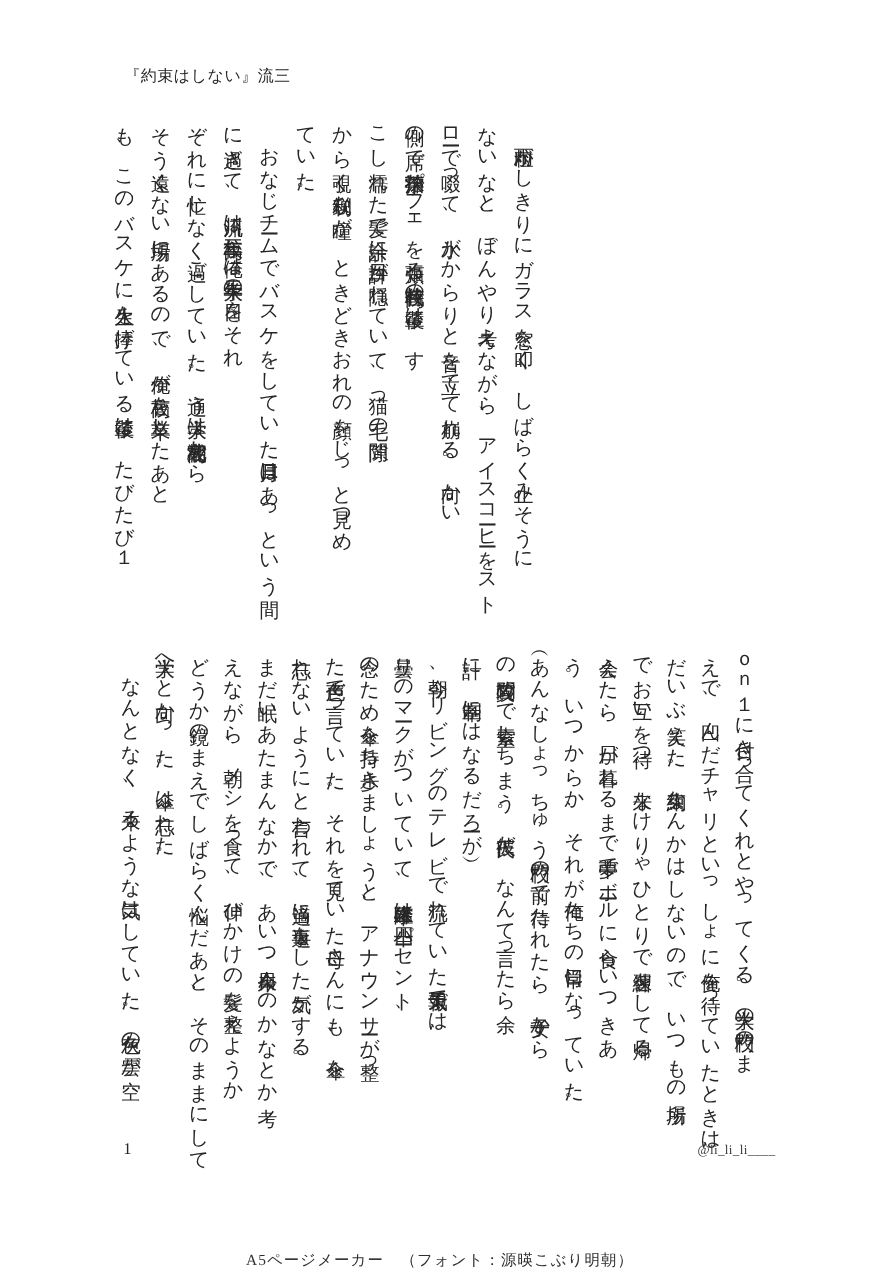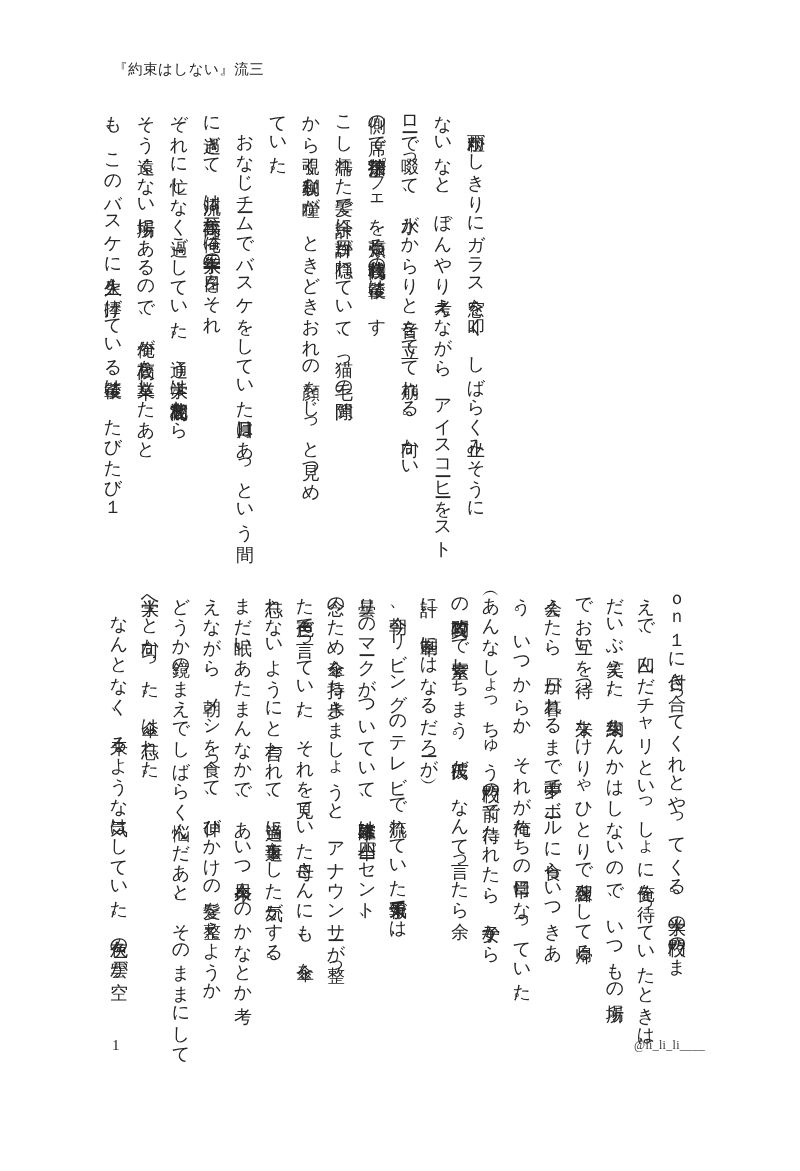--- a/index.html
+++ b/index.html
@@ -123,14 +123,15 @@
     <div class="vline">えながら、朝メシを食って、伸びかけの髪を整えようか</div>
     <div class="vline">どうか鏡のまえでしばらく悩んだあと、そのままにして</div>
     <div class="vline">大学へと向かった。傘は忘れた。</div>
     <div class="vline">　なんとなく、来るような気はしていた。灰色の雲が空</div>
   </div>
 
   <div class="footer-page-number">1</div>
 
   <div class="footer-handle">@li_li_li____</div>
 
+  <div class="footer-generator">A5ページメーカー　（フォント：源暎こぶり明朝）</div>
 
 </div>
 
 </body></html>

